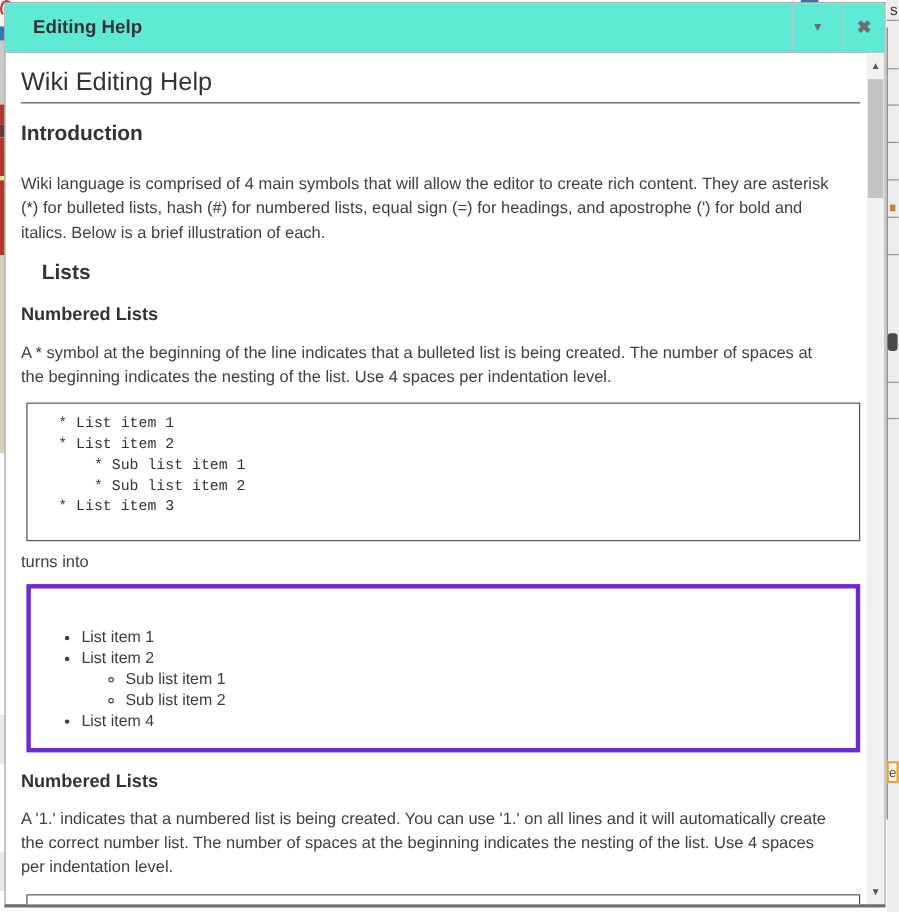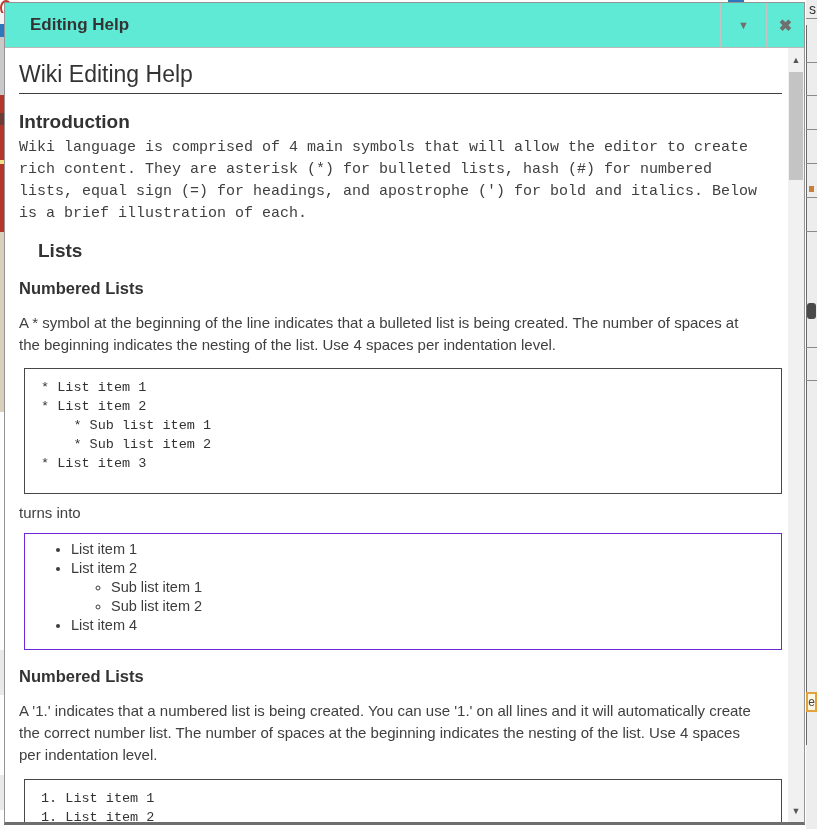--- a/index.html
+++ b/index.html
@@ -54,29 +54,29 @@
   .dlg-body { position: relative; height: calc(100% - 45px); display: flex; overflow: hidden; }
   .content { flex: 1; padding: 0 6px 0 14px; overflow: hidden; color: #404040; }
 
   h1 { font-size: 23px; font-weight: 400; color: #333; margin-top: 13px;
        padding-bottom: 6px; border-bottom: 1px solid #3f3f3f; line-height: 26px; }
   h2 { font-size: 19px; font-weight: bold; color: #333; line-height: 22px; }
   h3 { font-size: 16.5px; font-weight: bold; color: #333; line-height: 19px; }
   p  { font-size: 15px; line-height: 22px; color: #404040; margin-right: 24px; }
 
   .h2-intro { margin-top: 17px; }
-  .p-intro  { margin-top: 4px; font-family: Liberation Mono, monospace; }
+  .p-intro  { margin-top: 24px; }
   .h2-lists { margin-top: 15px; margin-left: 19px; }
   .h3-bul   { margin-top: 17px; }
   .p-bul    { margin-top: 14px; }
   pre.codebox { margin: 12px 0 0 5px; border: 1px solid #474747; background: #fff;
     font-family: "Liberation Mono", "DejaVu Sans Mono", monospace; font-size: 13.5px;
-    line-height: 19px; color: #333; padding: 9px 16px 20px; white-space: pre; }
+    line-height: 19px; color: #333; padding: 9px 28px 20px; white-space: pre; }
   .p-turns { margin-top: 8px; }
-  .listbox { margin: 9px 0 0 5px; border: 1px solid #6d28d9; padding: 6px 12px 14px; }
+  .listbox { margin: 9px 0 0 5px; border: 4px solid #6d28d9; padding: 36px 12px 14px; }
   .listbox ul { padding-left: 34px; font-size: 14.5px; line-height: 19px; color: #3c3c3c;
     list-style: disc; }
   .listbox ul ul { padding-left: 40px; list-style: circle; }
   .h3-num { margin-top: 17px; }
   .p-num  { margin-top: 14px; }
   pre.codebox.second { margin-top: 13px; padding-bottom: 9px; }
 
   
   .scrollbar { width: 16px; background: #f1f1f1; position: relative; }
   .sb-arrow { position: absolute; left: 0; width: 16px; height: 16px; color: #565656;

